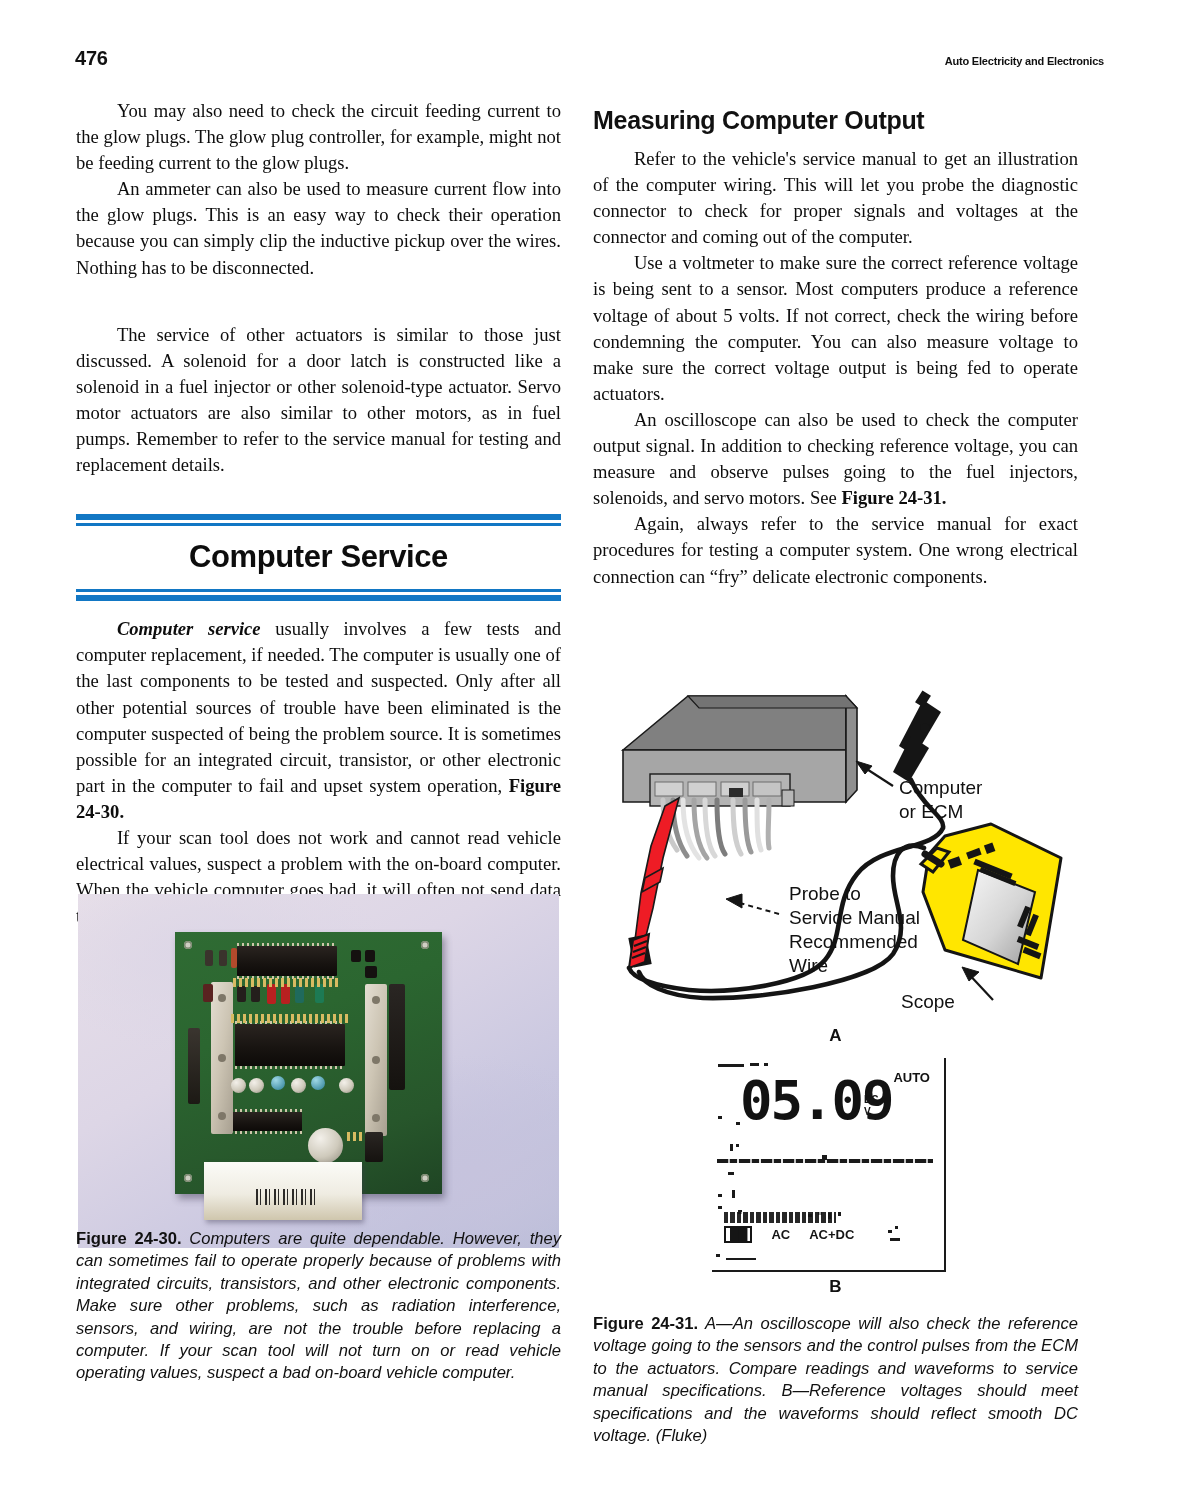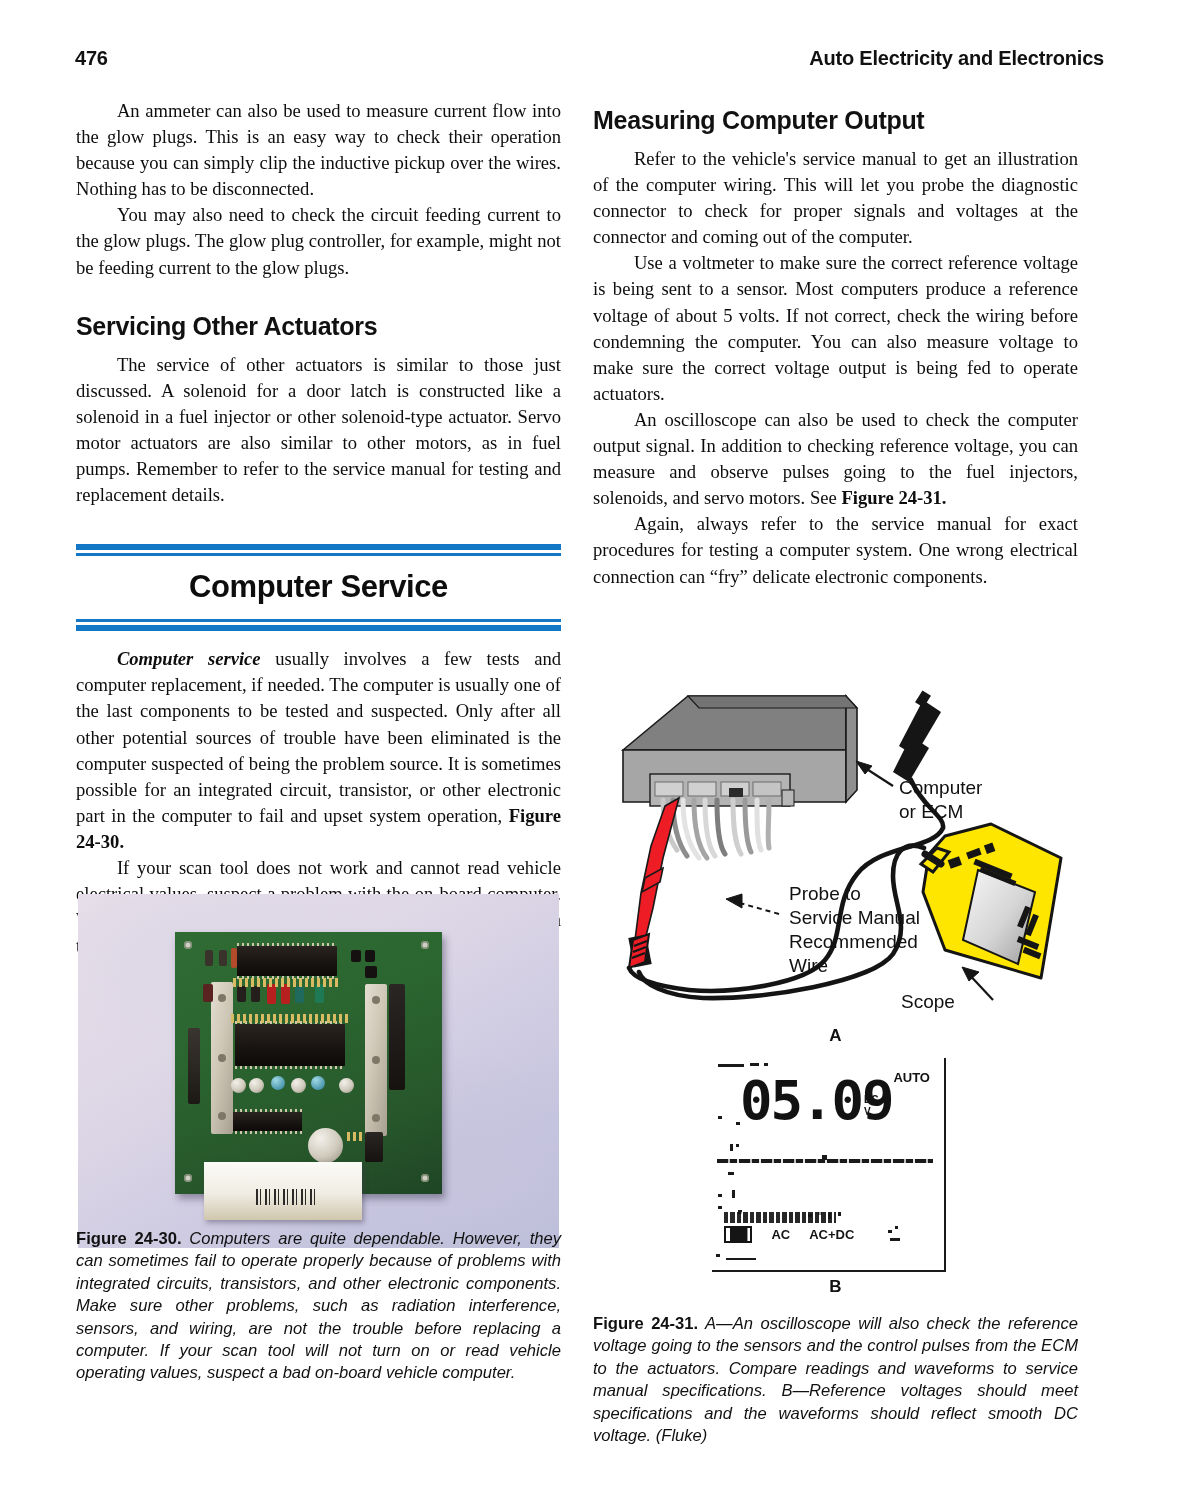--- a/index.html
+++ b/index.html
@@ -25,21 +25,21 @@
     display: flex;
     align-items: baseline;
     justify-content: space-between;
     font-family: "Liberation Sans", sans-serif;
     font-weight: bold;
     font-size: 16.5px;
     color: #111111;
     letter-spacing: -0.2px;
   }
   #running-head .folio { font-size: 20px; }
-  #running-head .booktitle { font-size: 20px; text-align: right; }
+  #running-head .booktitle { font-size: 11px; text-align: right; }
 
   
   .column {
     position: absolute;
     top: 98px;
     width: 485px;
   }
   #left-column  { left: 76px; }
   #right-column { left: 593px; margin-top: 7px; }
 
@@ -350,25 +350,24 @@
 </head>
 <body>
 
 <div id="running-head">
   <span class="folio">476</span>
   <span class="booktitle">Auto Electricity and Electronics</span>
 </div>
 
 <div class="column" id="left-column">
 
+  <p class="body-text">You may also need to check the circuit feeding current to the glow plugs. The glow plug controller, for example, might not be feeding current to the glow plugs.</p>
   <p class="body-text">An ammeter can also be used to measure current flow into the glow plugs. This is an easy way to check their operation because you can simply clip the inductive pickup over the wires. Nothing has to be disconnected.</p>
-  <p class="body-text">You may also need to check the circuit feeding current to the glow plugs. The glow plug controller, for example, might not be feeding current to the glow plugs.</p>
 
   <div class="space-before-head"></div>
-  <h2 class="subhead">Servicing Other Actuators</h2>
   <div class="space-after-head"></div>
 
   <p class="body-text">The service of other actuators is similar to those just discussed. A solenoid for a door latch is constructed like a solenoid in a fuel injector or other solenoid-type actuator. Servo motor actuators are also similar to other motors, as in fuel pumps. Remember to refer to the service manual for testing and replacement details.</p>
 
   <div id="computer-service-banner">
     <div class="rule-group-top">
       <div class="rule-thick"></div>
       <div class="rule-gap"></div>
       <div class="rule-thin"></div>
     </div>

